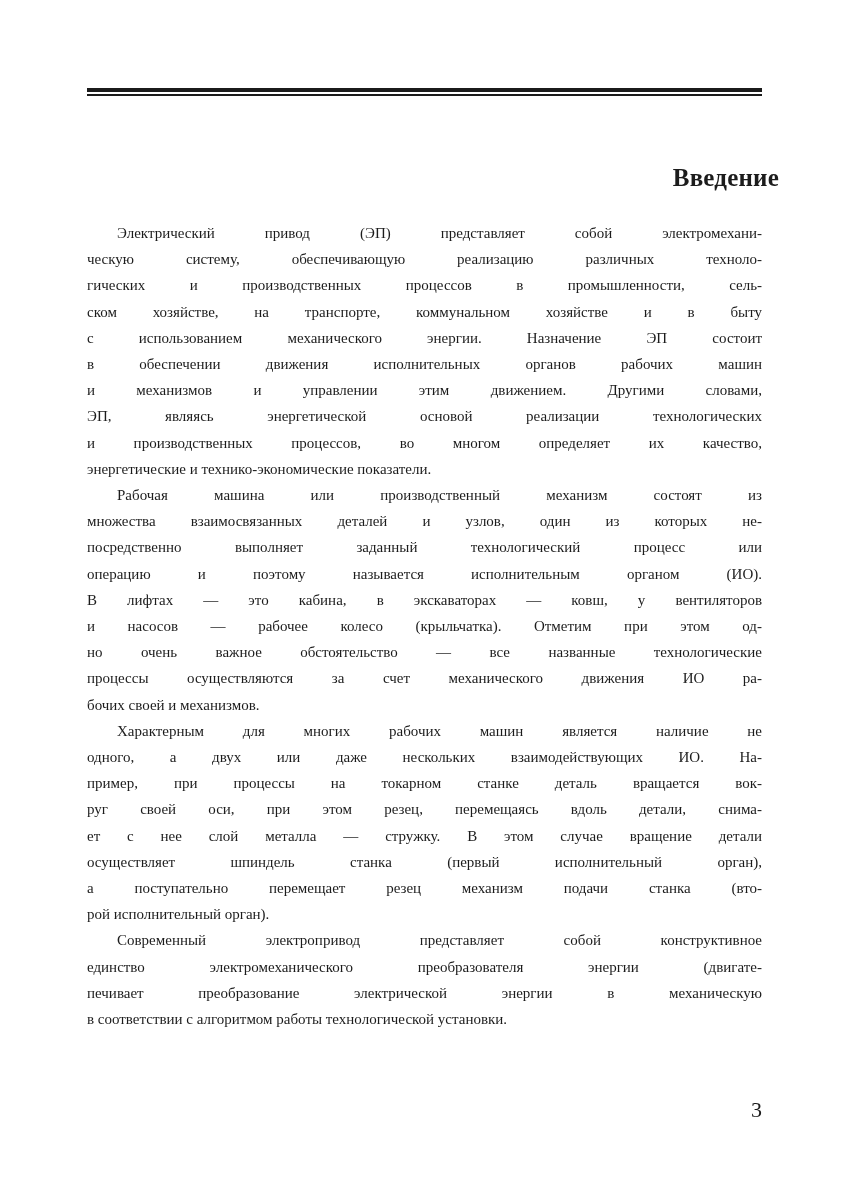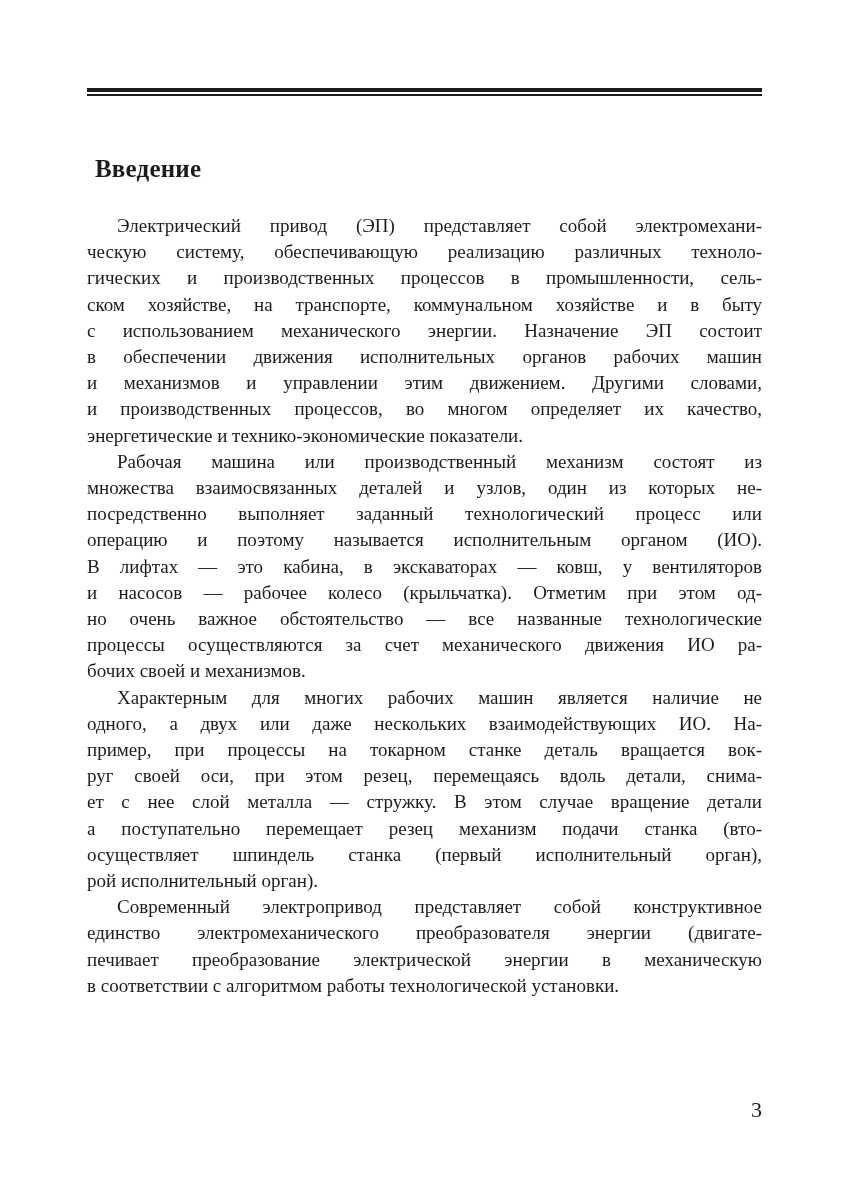--- a/index.html
+++ b/index.html
@@ -20,33 +20,33 @@
     top: 88px;
     height: 2px;
     border-top: 4px solid #1b1b1b;
     border-bottom: 2px solid #1b1b1b;
   }
   .chapter-title {
     position: absolute;
     left: 87px;
     width: 675px;
     top: 145px;
-    margin: 8px;
-    text-align: left;
+    margin: 17px;
+    text-align: right;
     font-size: 25px;
     line-height: 32px;
     font-weight: bold;
     letter-spacing: 0.2px;
   }
   .text-block {
     position: absolute;
     left: 87px;
     width: 675px;
-    top: 213px;
-    font-size: 19px;
+    top: 220px;
+    font-size: 15px;
     line-height: 26.2px;
   }
   .line {
     text-align: justify;
     text-align-last: justify;
   }
   .line.first { text-indent: 30px; }
   .line.last { text-align-last: left; }
   .page-number {
     position: absolute;
@@ -65,38 +65,39 @@
   <div class="rule-double"></div>
   <h1 class="chapter-title">Введение</h1>
   <div class="text-block">
       <div class="line first">Электрический привод (ЭП) представляет собой электромехани-</div>
       <div class="line">ческую систему, обеспечивающую реализацию различных техноло-</div>
       <div class="line">гических и производственных процессов в промышленности, сель-</div>
       <div class="line">ском хозяйстве, на транспорте, коммунальном хозяйстве и в быту</div>
       <div class="line">с использованием механического энергии. Назначение ЭП состоит</div>
       <div class="line">в обеспечении движения исполнительных органов рабочих машин</div>
       <div class="line">и механизмов и управлении этим движением. Другими словами,</div>
+      <div class="line">ЭП, являясь энергетической основой реализации технологических</div>
       <div class="line">и производственных процессов, во многом определяет их качество,</div>
       <div class="line last">энергетические и технико-экономические показатели.</div>
       <div class="line first">Рабочая машина или производственный механизм состоят из</div>
       <div class="line">множества взаимосвязанных деталей и узлов, один из которых не-</div>
       <div class="line">посредственно выполняет заданный технологический процесс или</div>
       <div class="line">операцию и поэтому называется исполнительным органом (ИО).</div>
       <div class="line">В лифтах — это кабина, в экскаваторах — ковш, у вентиляторов</div>
       <div class="line">и насосов — рабочее колесо (крыльчатка). Отметим при этом од-</div>
       <div class="line">но очень важное обстоятельство — все названные технологические</div>
       <div class="line">процессы осуществляются за счет механического движения ИО ра-</div>
       <div class="line last">бочих своей и механизмов.</div>
       <div class="line first">Характерным для многих рабочих машин является наличие не</div>
       <div class="line">одного, а двух или даже нескольких взаимодействующих ИО. На-</div>
       <div class="line">пример, при процессы на токарном станке деталь вращается вок-</div>
       <div class="line">руг своей оси, при этом резец, перемещаясь вдоль детали, снима-</div>
       <div class="line">ет с нее слой металла — стружку. В этом случае вращение детали</div>
+      <div class="line">осуществляет шпиндель станка (первый исполнительный орган),</div>
       <div class="line">а поступательно перемещает резец механизм подачи станка (вто-</div>
-      <div class="line">осуществляет шпиндель станка (первый исполнительный орган),</div>
       <div class="line last">рой исполнительный орган).</div>
       <div class="line first">Современный электропривод представляет собой конструктивное</div>
       <div class="line">единство электромеханического преобразователя энергии (двигате-</div>
       <div class="line">печивает преобразование электрической энергии в механическую</div>
       <div class="line last">в соответствии с алгоритмом работы технологической установки.</div>
     </div>
   <div class="page-number">3</div>
 </div>
 
 </body></html>

